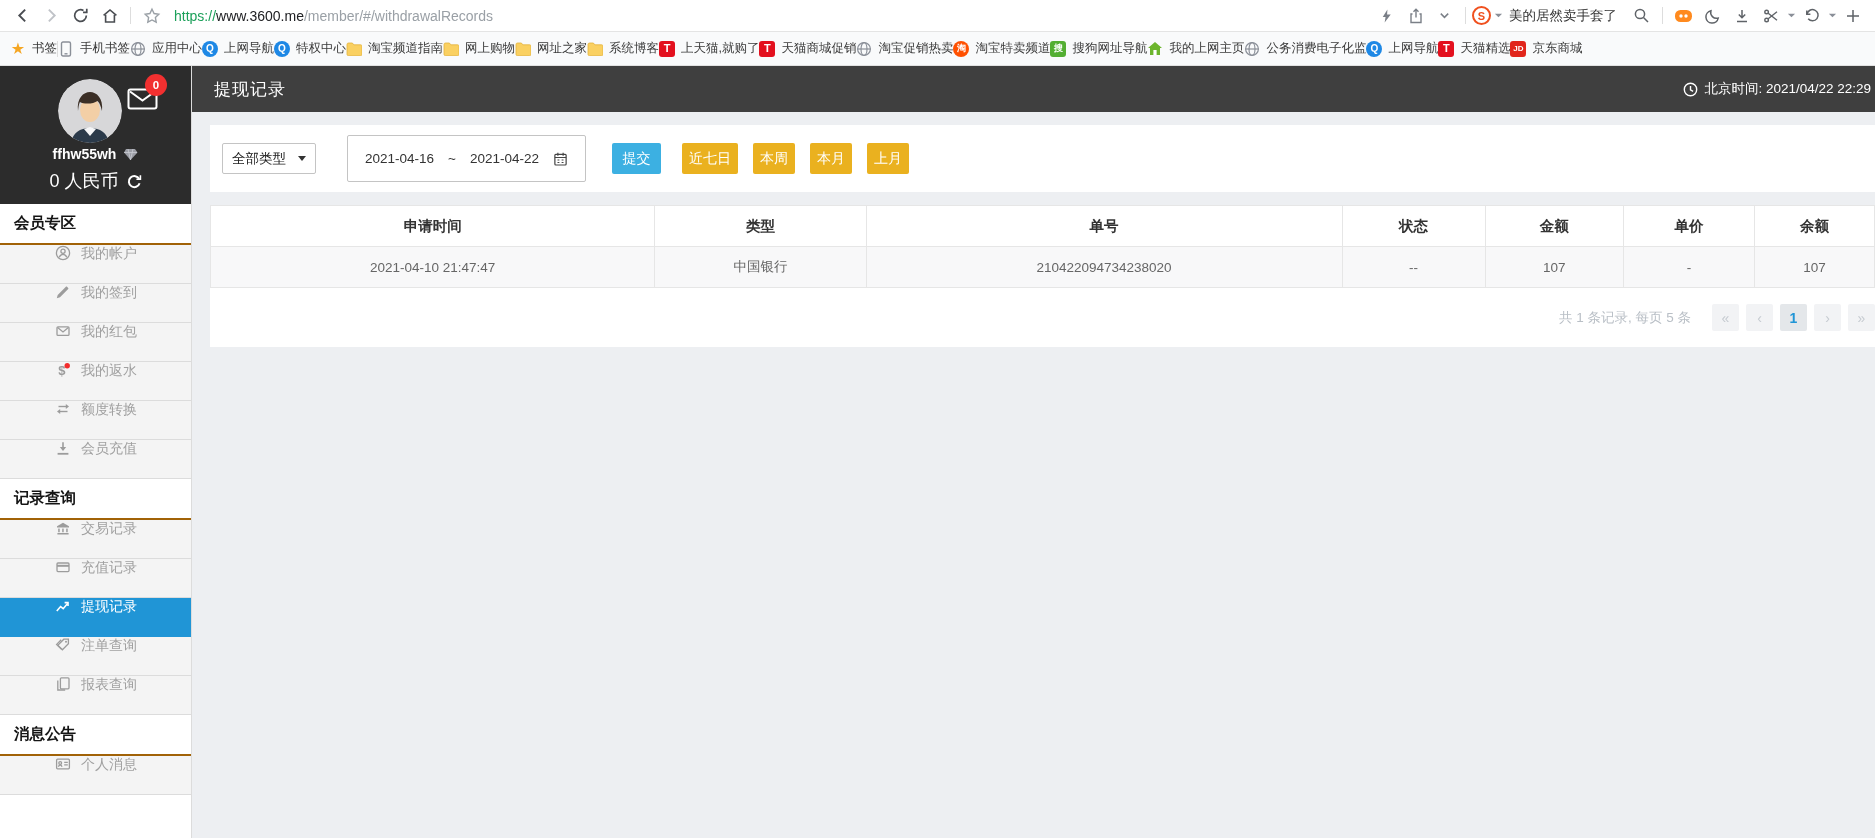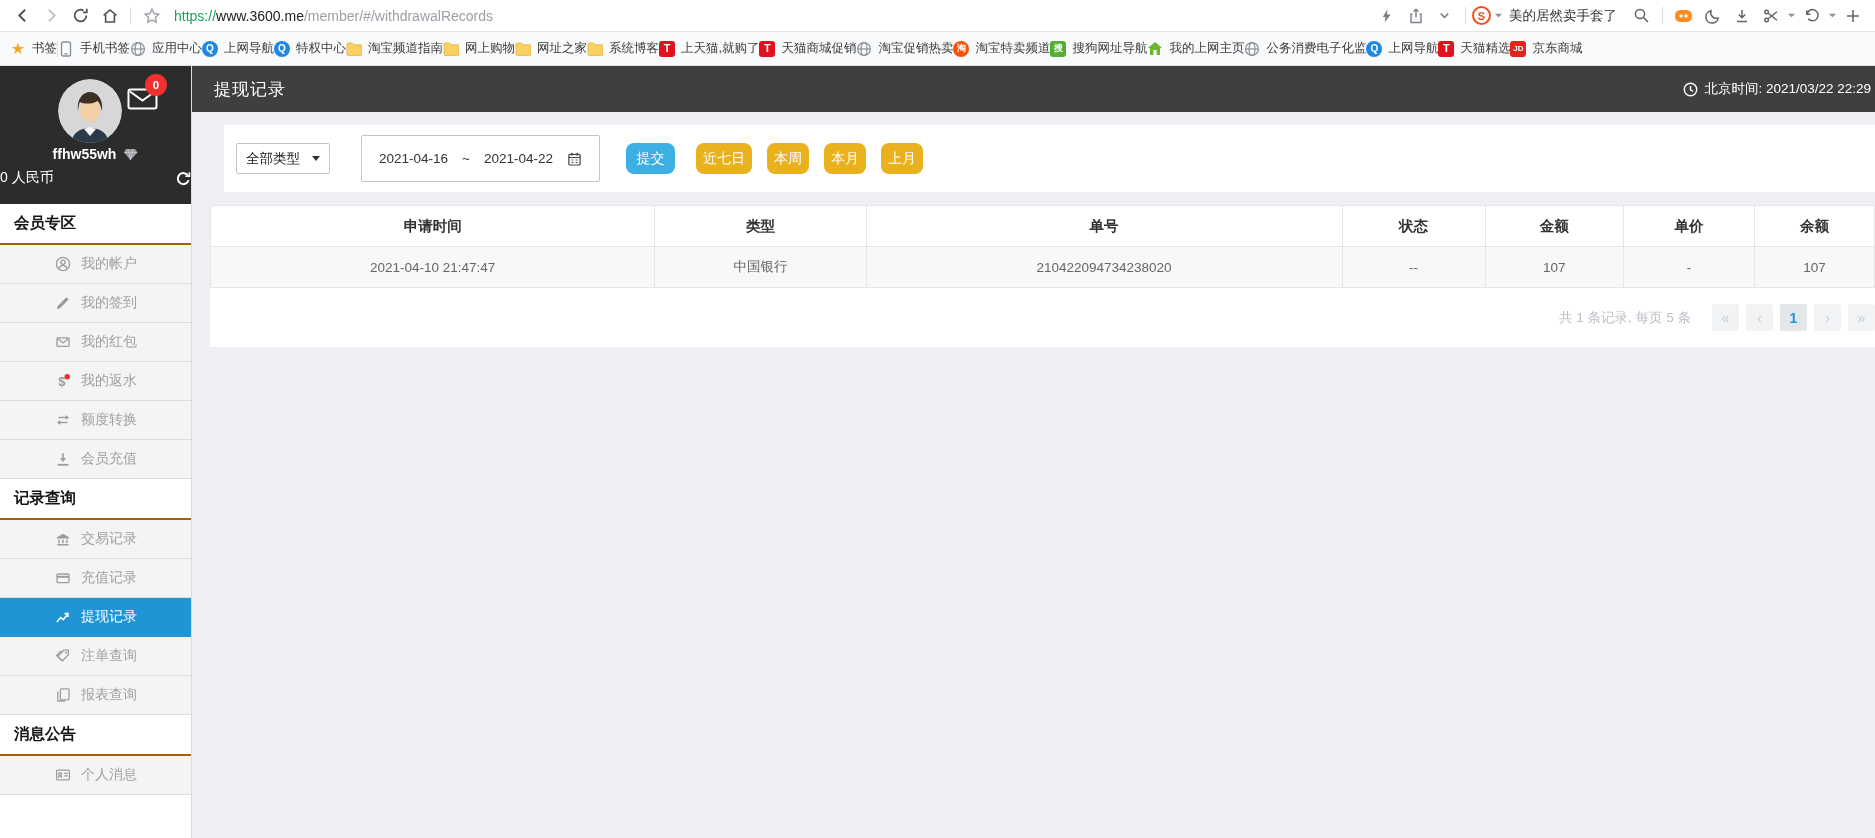--- a/index.html
+++ b/index.html
@@ -38,33 +38,33 @@
   .ptitle{margin-left:214px;color:#fff;font-size:17px;letter-spacing:1px}
   .btime{margin-left:auto;margin-right:4px;color:#fff;font-size:13.5px;display:flex;align-items:center;gap:6px}
 
   
   .sidebar{position:absolute;top:0;left:0;width:192px;height:100%;background:#fff;border-right:1px solid #dcdcdc;z-index:2}
   .upanel{height:138px;background:#2c2c2c;position:relative;color:#fff}
   .avatar{position:absolute;left:58px;top:13px;width:64px;height:64px;border-radius:50%;overflow:hidden}
   .mailwrap{position:absolute;left:127px;top:21px}
   .badge{position:absolute;left:18px;top:-13px;width:22px;height:22px;border-radius:50%;background:#f23030;color:#fff;font-size:11.5px;font-weight:bold;display:flex;align-items:center;justify-content:center}
   .uname{position:absolute;top:80px;left:0;right:0;display:flex;align-items:center;justify-content:center;gap:7px;font-size:14px;font-weight:bold}
-  .ubal{position:absolute;top:103px;left:0;right:0;display:flex;align-items:center;justify-content:space-between;gap:8px;font-size:14px}
+  .ubal{position:absolute;top:103px;left:0;right:0;display:flex;align-items:center;justify-content:center;gap:8px;font-size:18px}
   .shead{height:41px;background:#fff;border-bottom:2px solid #a16207;display:flex;align-items:center;padding-left:14px;font-weight:bold;font-size:15.5px;color:#141414}
-  .sitem{height:39px;background:#f4f4f4;border-bottom:1px solid #dcdcdc;display:flex;align-items:center;justify-content:center;gap:9px;font-size:14px;color:#a0a0a0;cursor:pointer}
+  .sitem{height:39px;background:#f4f4f4;border-bottom:1px solid #dcdcdc;display:flex;align-items:flex-start;justify-content:center;gap:9px;font-size:14px;color:#a0a0a0;cursor:pointer}
   .sitem .sic{width:18px;display:flex;justify-content:center}
   .sitem.active{background:#2095d6;color:#fff;border-color:#2095d6}
 
   
   .main{margin-left:192px;padding-top:46px;height:100%}
-  .fcard{margin:13px 0 0 32px;background:#fff;height:67px;display:flex;align-items:center;padding-left:12px}
+  .fcard{margin:13px 0 0 18px;background:#fff;height:67px;display:flex;align-items:center;padding-left:12px}
   .selbox{width:94px;height:31px;border:1px solid #c4c4c4;border-radius:2px;background:#fff;display:flex;align-items:center;justify-content:space-between;padding:0 9px;font-size:13.5px;color:#222;cursor:pointer}
   .caret{width:0;height:0;border-left:4.5px solid transparent;border-right:4.5px solid transparent;border-top:5.5px solid #333}
   .datebox{margin-left:31px;width:239px;height:47px;border:1px solid #c4c4c4;border-radius:2px;background:#fff;display:flex;align-items:center;justify-content:center;gap:14px;font-size:13.5px;color:#333;cursor:pointer}
-  .btn{height:31px;border:none;border-radius:8px;color:#fff;font-size:14px;font-family:inherit;cursor:pointer;display:flex;align-items:center;justify-content:center}
+  .btn{height:31px;border:none;border-radius:2px;color:#fff;font-size:14px;font-family:inherit;cursor:pointer;display:flex;align-items:center;justify-content:center}
   .btn-submit{margin-left:26px;width:49px;background:#3cb0e2}
   .btn-gold{background:#eab11f;padding:0 7px}
   .g1{margin-left:21px}.g2{margin-left:15px}.g3{margin-left:15px}.g4{margin-left:15px}
 
   .tcard{margin:13px 0 0 18px;background:#fff}
   table{width:100%;border-collapse:collapse;table-layout:fixed}
   th,td{border:1px solid #e6e6e6;text-align:center;overflow:hidden}
   th{height:41px;background:#fff;font-size:14.5px;color:#333;font-weight:bold}
   td{height:41px;background:#f8f8f9;font-size:13.5px;color:#666}
   .pagerow{height:59px;display:flex;align-items:center;justify-content:flex-end;padding-right:0}
@@ -318,21 +318,21 @@
 
   <div class="topbar">
     <div class="ptitle">提现记录</div>
     <div class="btime">
       <span>
           <svg width="15" height="15" viewBox="0 0 15 15" fill="none" stroke="#fff" stroke-width="1.4">
             <circle cx="7.5" cy="7.5" r="6.2"></circle>
             <path d="M7.5 4v3.8l2.6 1.5"></path>
           </svg>
         </span>
-      <span>北京时间: 2021/03/22 22:29</span>
+      <span>北京时间: 2021/04/22 22:29</span>
     </div>
   </div>
 
   <aside class="sidebar">
     <div class="upanel">
       <span class="avatar">
         <svg width="64" height="64" viewBox="0 0 64 64">
           <defs>
               <clipPath id="avc">
                 <circle cx="32" cy="32" r="32"></circle>

